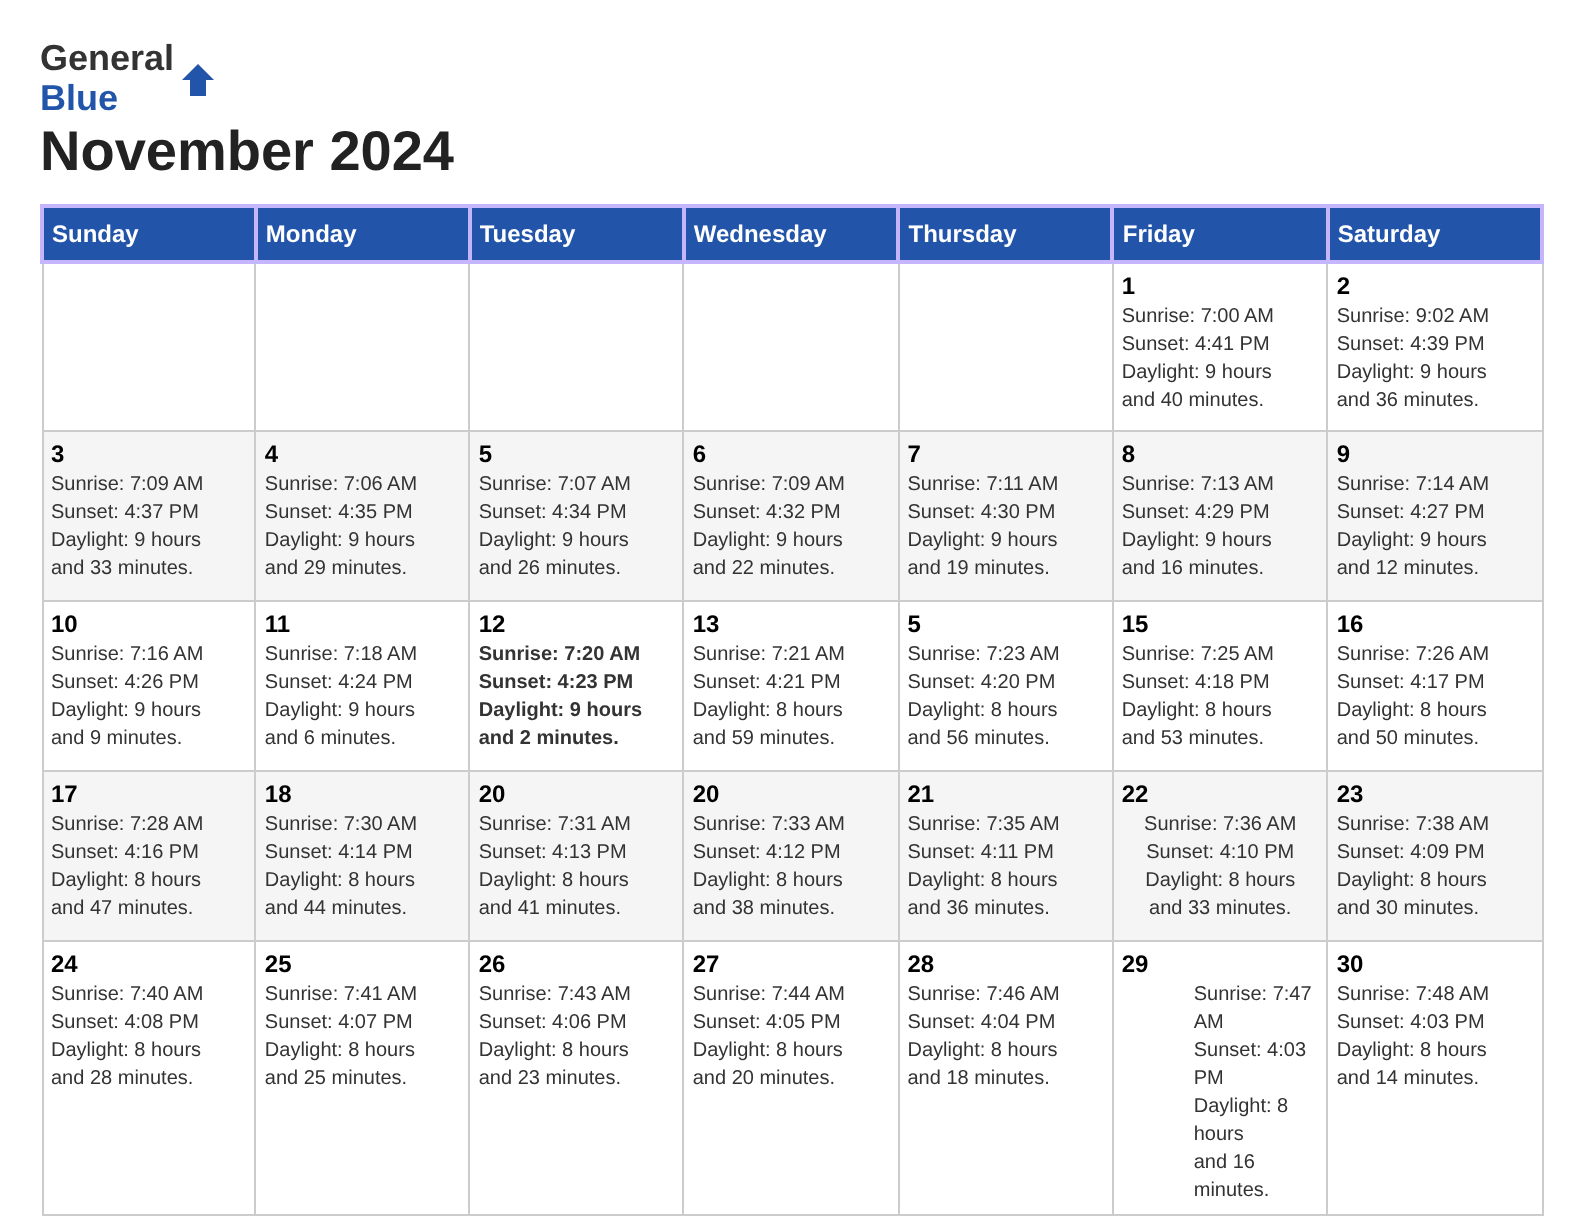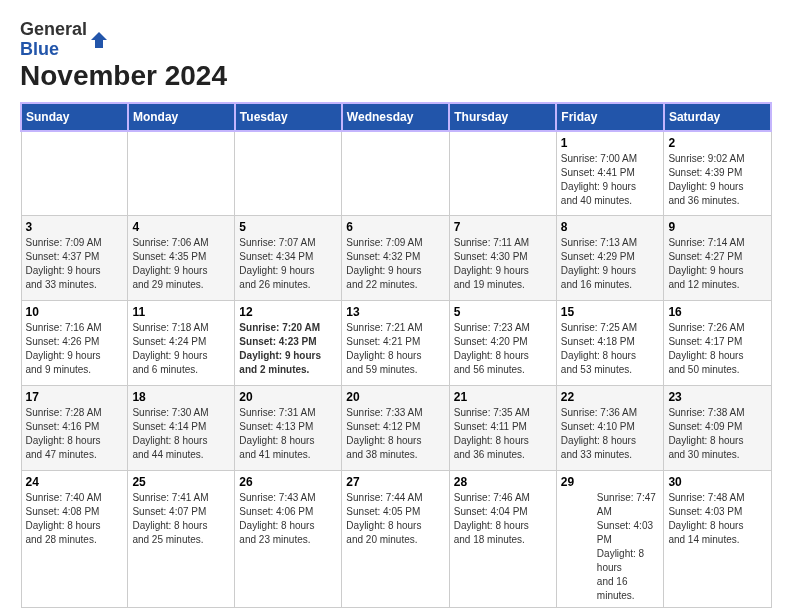--- a/index.html
+++ b/index.html
@@ -272,21 +272,21 @@
         </td>
         <td>
           <div class="day-number">21</div>
           <div class="day-info" style="white-space: pre-line;">Sunrise: 7:35 AM
 Sunset: 4:11 PM
 Daylight: 8 hours
 and 36 minutes.</div>
         </td>
         <td>
           <div class="day-number">22</div>
-          <div class="day-info" style="white-space: pre-line;">Sunrise: 7:36 AM
+          <div class="day-info" style="white-space: pre-line; text-align: center;">Sunrise: 7:36 AM
 Sunset: 4:10 PM
 Daylight: 8 hours
 and 33 minutes.</div>
         </td>
         <td>
           <div class="day-number">23</div>
           <div class="day-info" style="white-space: pre-line;">Sunrise: 7:38 AM
 Sunset: 4:09 PM
 Daylight: 8 hours
 and 30 minutes.</div>

